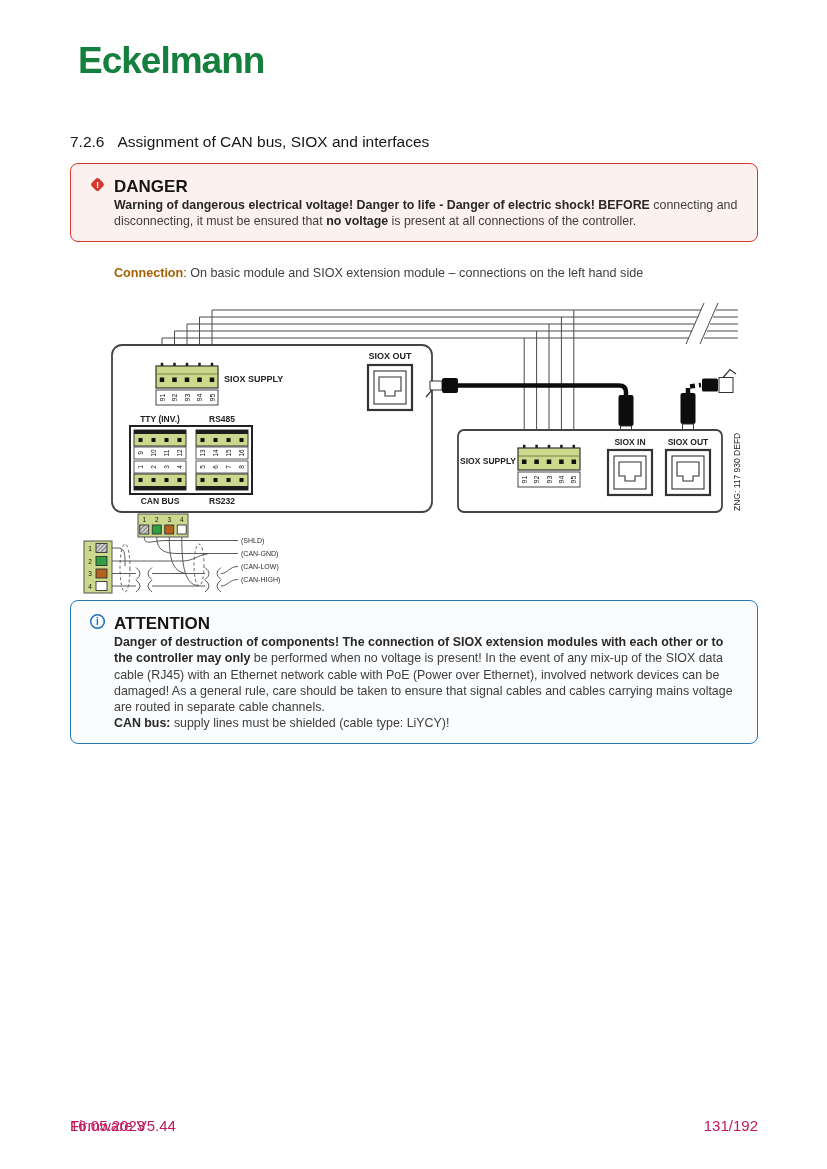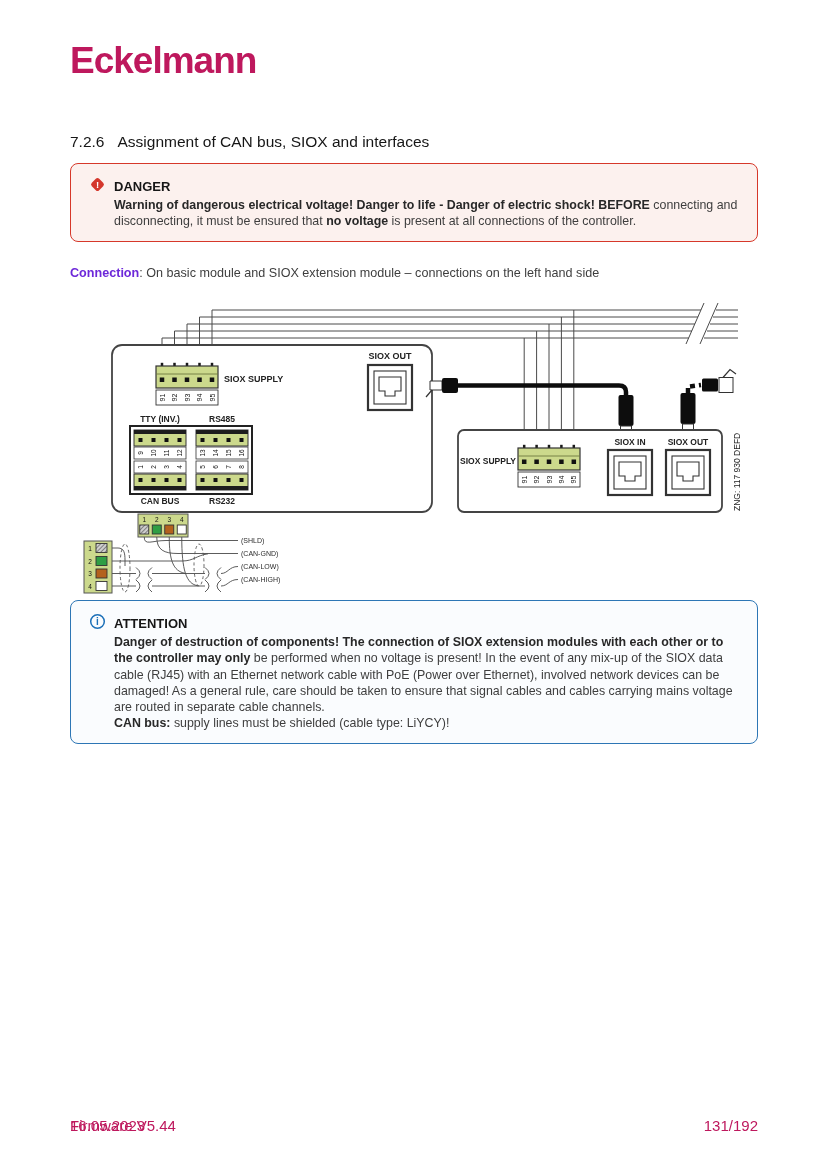--- a/index.html
+++ b/index.html
@@ -2,33 +2,33 @@
 <html><head>
 <meta charset="utf-8">
 <style>
   html,body{margin:0;padding:0;}
   body{
     width:827px;height:1169px;position:relative;background:#ffffff;
     font-family:"Liberation Sans",sans-serif;color:#3d3d3d;
     -webkit-font-smoothing:antialiased;
   }
   .content{position:absolute;left:70px;top:0;width:688px;}
-  .logo{position:absolute;top:40px;left:0;font-size:37px;font-weight:bold;
-        color:#be185d;letter-spacing:-1px;}
+  .logo{position:absolute;top:40px;left:8px;font-size:37px;font-weight:bold;
+        color:#15803d;letter-spacing:-1px;}
   .heading{position:absolute;top:133px;left:0;font-size:15.5px;font-weight:normal;color:#161616;}
   .heading .num{margin-right:13px;}
   .notice{box-sizing:border-box;position:absolute;left:0;width:688px;border-radius:8px;padding:12px 18px 11px 18px;}
   .notice .titlerow{display:flex;align-items:center;gap:8px;}
-  .notice .titlerow .t{font-size:13px;font-weight:bold;color:#161616;}
+  .notice .titlerow .t{font-size:17px;font-weight:bold;color:#161616;}
   .notice .body{margin-left:25px;font-size:12.4px;line-height:16.3px;color:#3e3e3e;}
   .notice .body b{color:#282828;}
   .danger-box{top:163px;background:#fcf1ee;border:1.6px solid #d6382a;}
   .attention-box{top:600px;background:#fafcfe;border:1.5px solid #2d76b5;}
   .connection{position:absolute;top:266px;left:0;font-size:12.6px;color:#3e3e3e;}
-  .connection b{color:#6d28d9;}
+  .connection b{color:#a16207;margin-left:44px;}
   .diagram{position:absolute;top:298px;left:0;width:727px;height:302px;}
   .footer{position:absolute;top:1117px;left:0;width:688px;font-size:15px;color:#be185d;}
   .footer .c{position:absolute;left:0;width:688px;text-align:left;}
   .footer .r{position:absolute;right:0;text-align:right;}
   svg text{font-family:"Liberation Sans",sans-serif;}
 </style>
 </head>
 <body>
 
 <div class="content">

